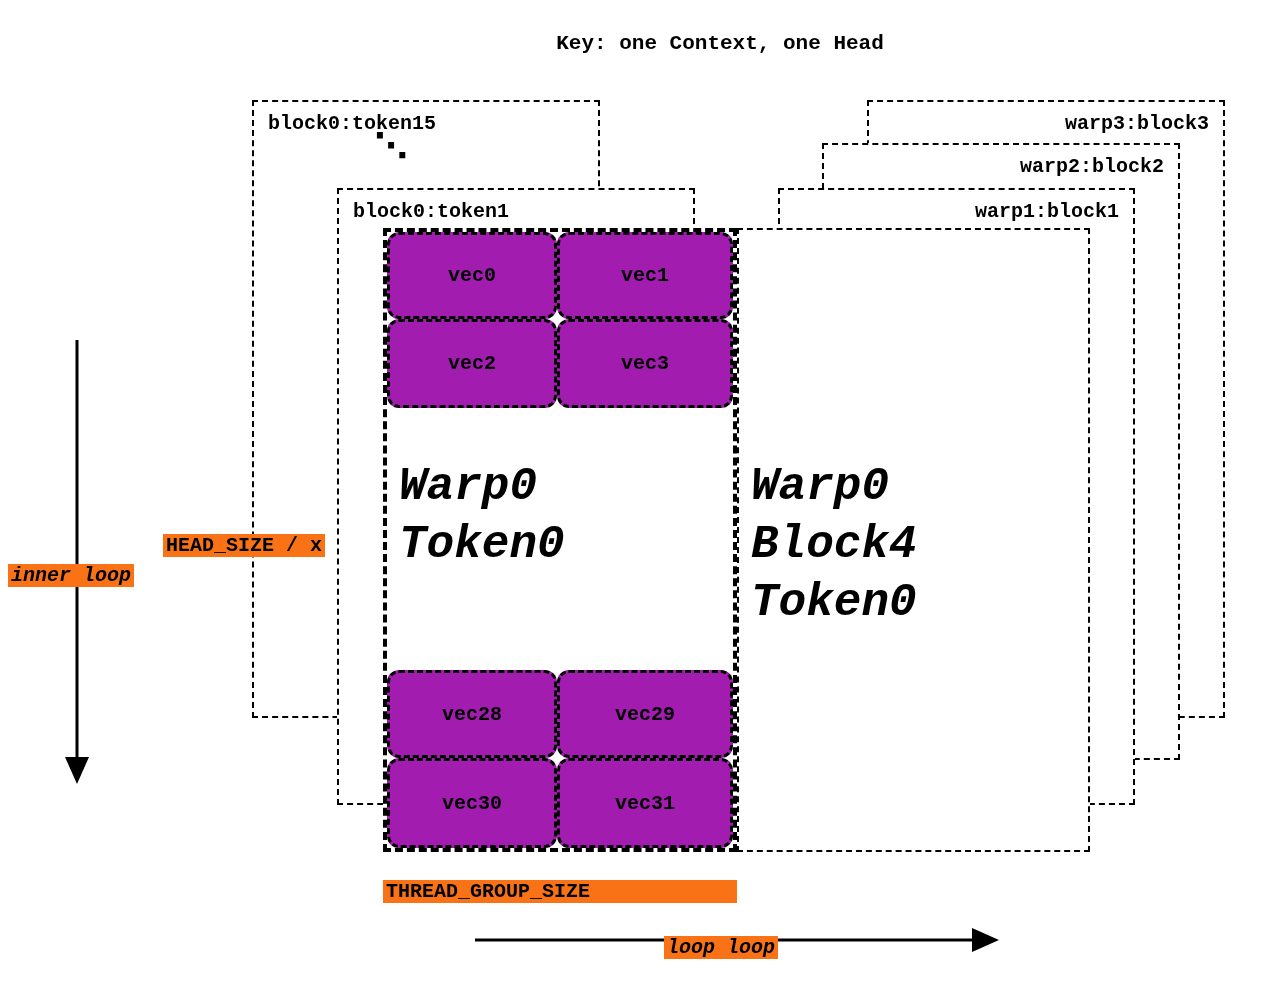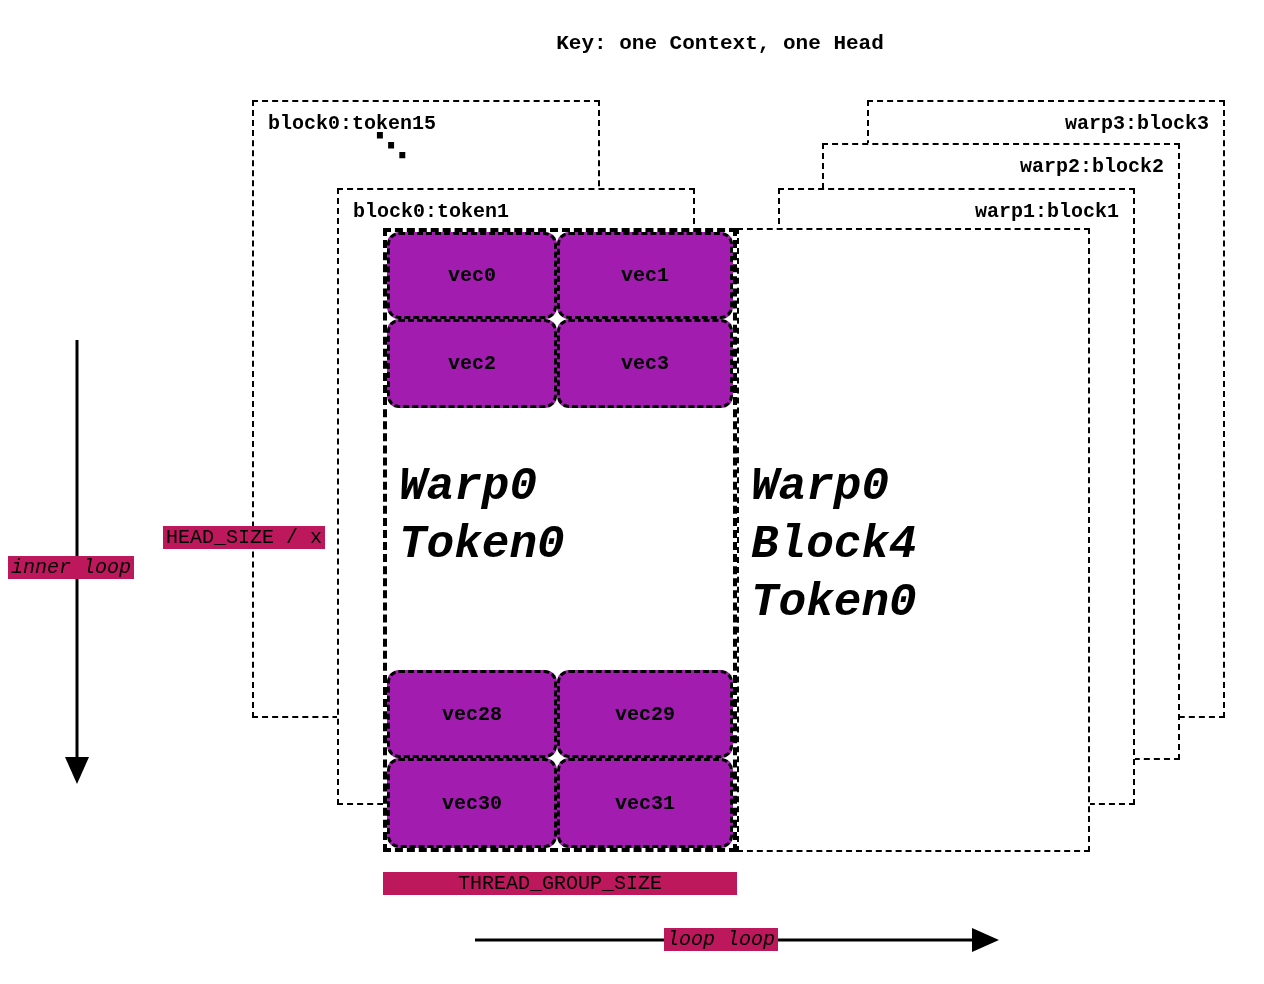--- a/index.html
+++ b/index.html
@@ -60,25 +60,26 @@
     left: 12px; right: 0;
     text-align: left;
     font-weight: bold;
     font-style: italic;
     font-size: 46px;
     line-height: 58px;
     white-space: nowrap;
   }
   .note {
     position: absolute;
-    font-weight: normal;
+    font-weight: bold;
     font-size: 20px;
-    background: #be185d;
+    background: #f97316;
     padding: 0 3px;
     white-space: nowrap;
+    margin-top: 8px;
   }
   .note.italic { font-style: italic; }
   .arrows {
     position: absolute;
     left: 0; top: 0;
     pointer-events: none;
   }
 </style>
 </head>
 <body>
@@ -138,16 +139,16 @@
       <marker id="ah" markerWidth="9" markerHeight="8" refX="7" refY="4" orient="auto">
         <path d="M0,0 L9,4 L0,8 Z" fill="#000000"></path>
       </marker>
     </defs>
     <line x1="77" y1="340" x2="77" y2="778" stroke="#000000" stroke-width="3" marker-end="url(#ah)"></line>
     <line x1="475" y1="940" x2="993" y2="940" stroke="#000000" stroke-width="3" marker-end="url(#ah)"></line>
   </svg>
 
   <div class="note" style="left:163px; top:526px;">HEAD_SIZE / x</div>
   <div class="note italic" style="left:8px; top:556px;">inner loop</div>
-  <div class="note" style="left:383px; top:872px; width:354px; text-align:center;">THREAD_GROUP_SIZE</div>
+  <div class="note" style="left:383px; top:872px; width:354px; text-align:left;">THREAD_GROUP_SIZE</div>
   <div class="note italic" style="left:664px; top:928px;">loop loop</div>
 
 </div>
 
 </body></html>

